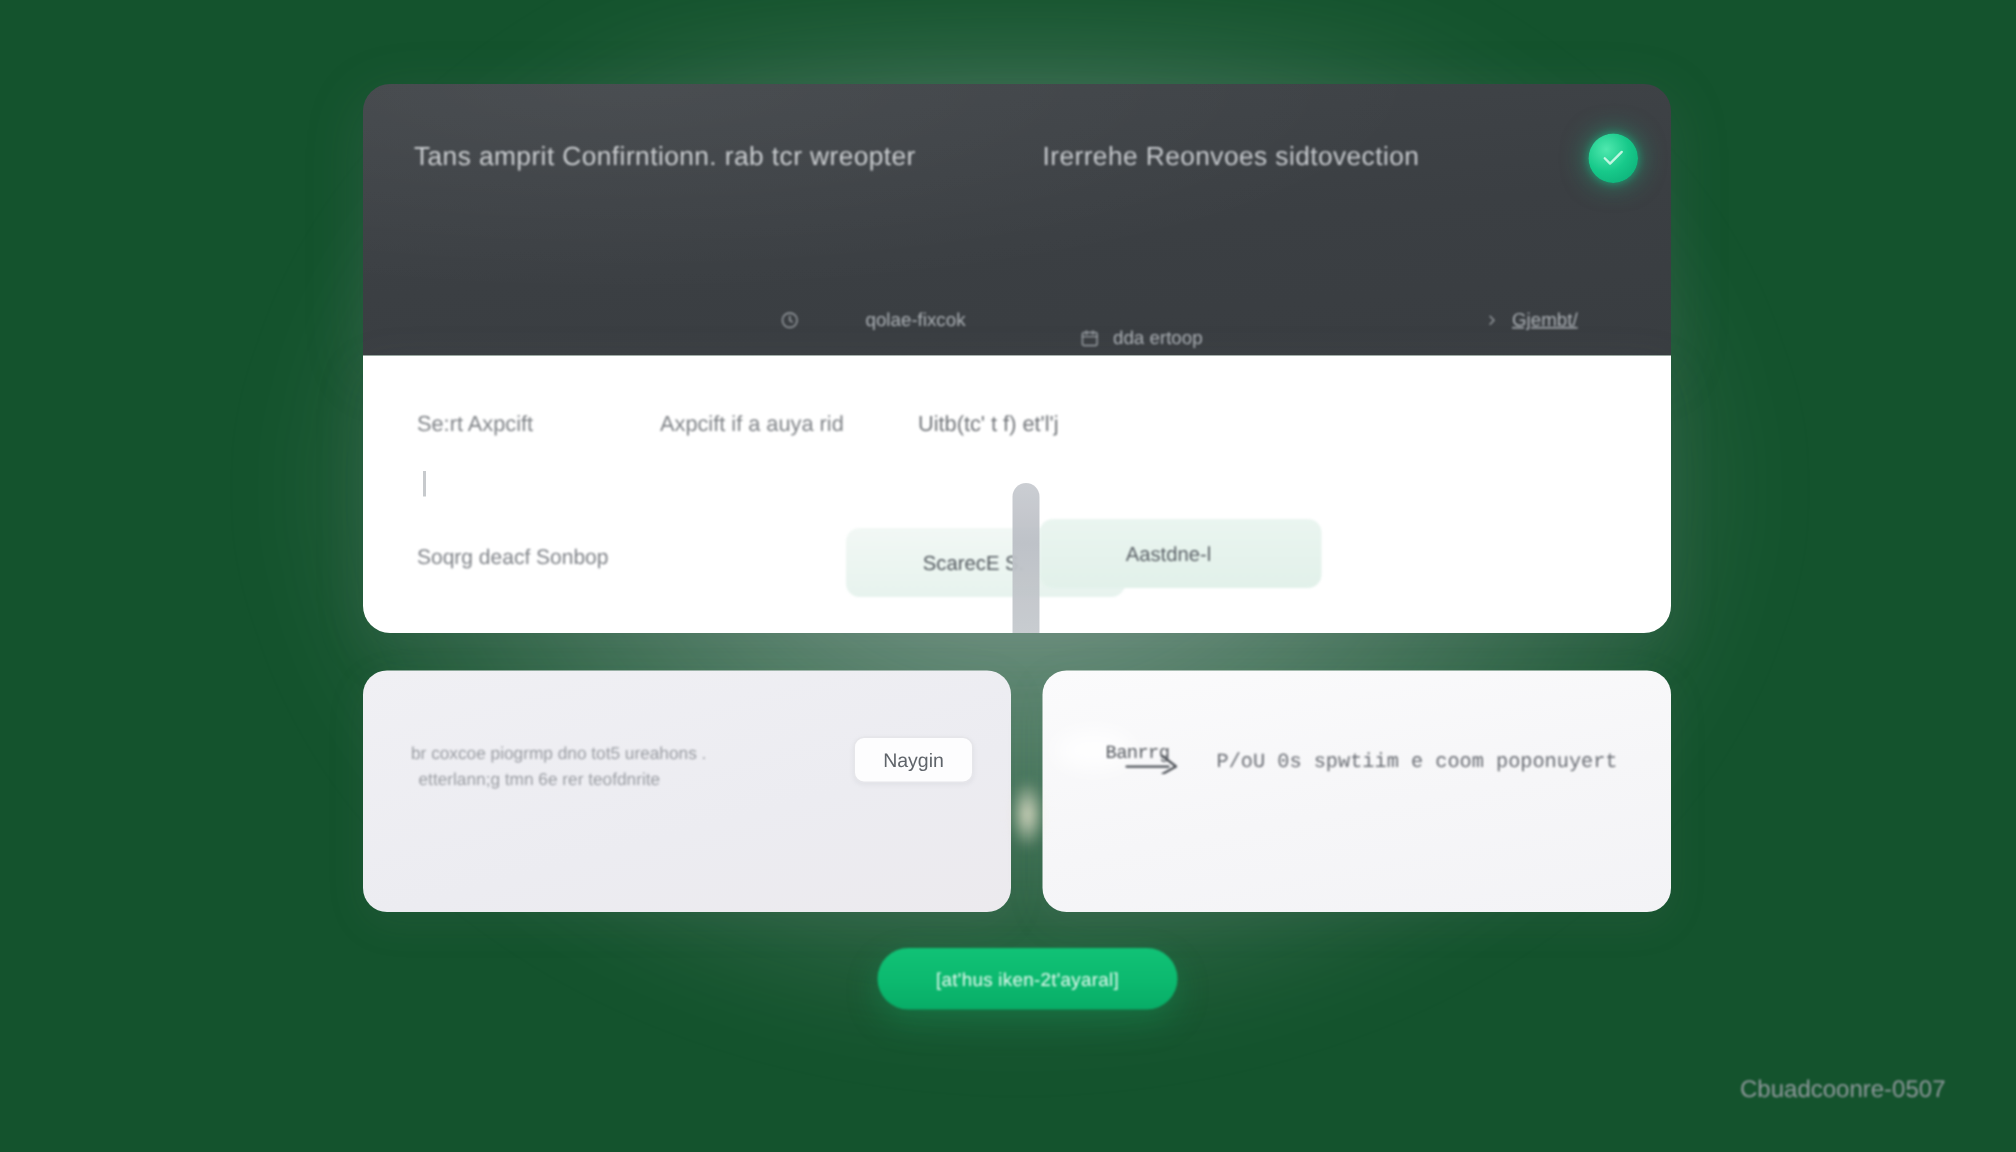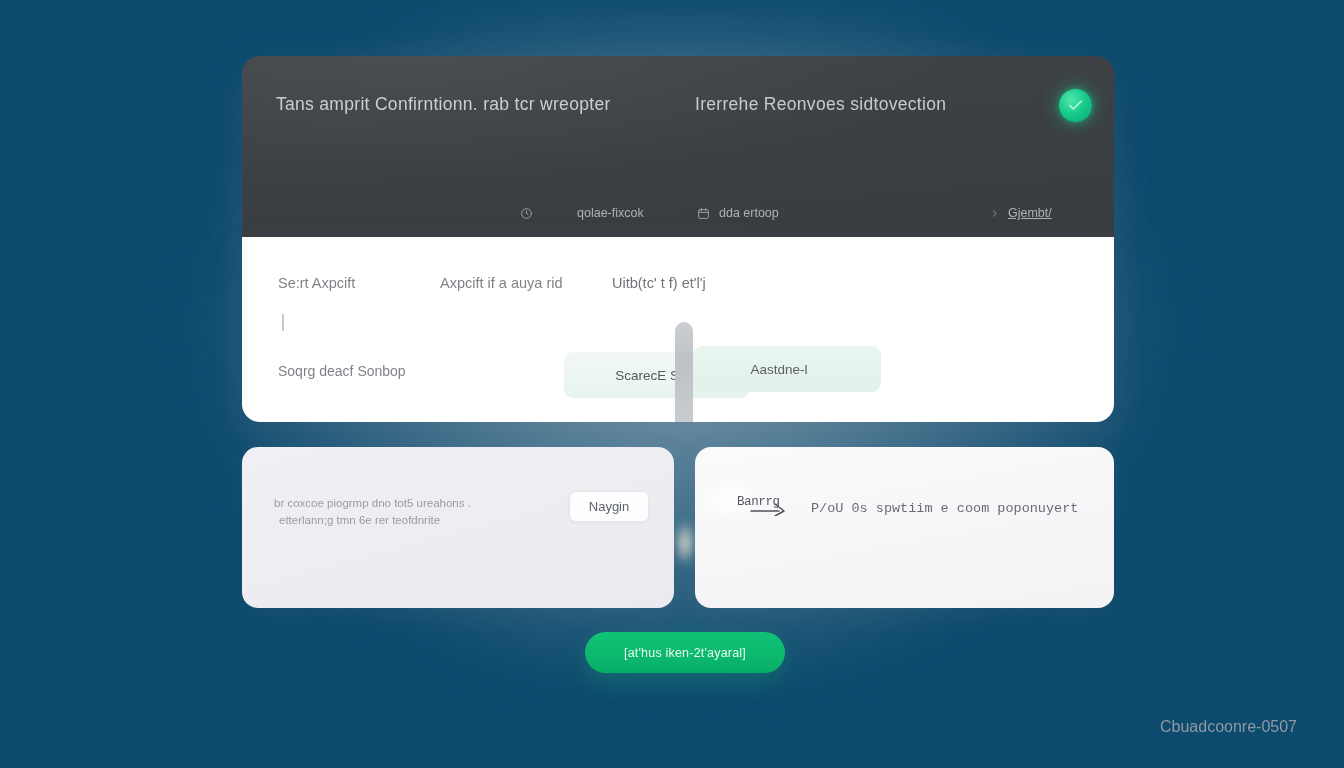--- a/index.html
+++ b/index.html
@@ -9,21 +9,21 @@
     height: 768px;
     overflow: hidden;
     background: #fcfcfd;
     font-family: "Liberation Sans", sans-serif;
   }
 
   #stage {
     position: relative;
     width: 1344px;
     height: 768px;
-    background: #0c4a6e;
+    background: #14532d;
   }
 
   
   .ambient {
     position: absolute;
     left: 180px;
     top: 20px;
     width: 1000px;
     height: 680px;
     border-radius: 60px;
@@ -97,21 +97,21 @@
     align-items: center;
     gap: 9px;
     font-size: 12.5px;
     color: #b9bec3;
     white-space: nowrap;
     filter: blur(0.75px);
     opacity: 0.9;
   }
   .hdr-meta .ico { display: flex; opacity: 0.85; }
   .m1 { left: 278px; gap: 44px; }
-  .m2 { left: 455px; }
+  .m2 { left: 478px; margin-top: 12px; }
   .m3 { left: 748px; text-decoration: underline; }
 
   
   .body-card {
     position: absolute;
     left: 242px;
     top: 237px;
     width: 872px;
     height: 185px;
     background: #ffffff;

